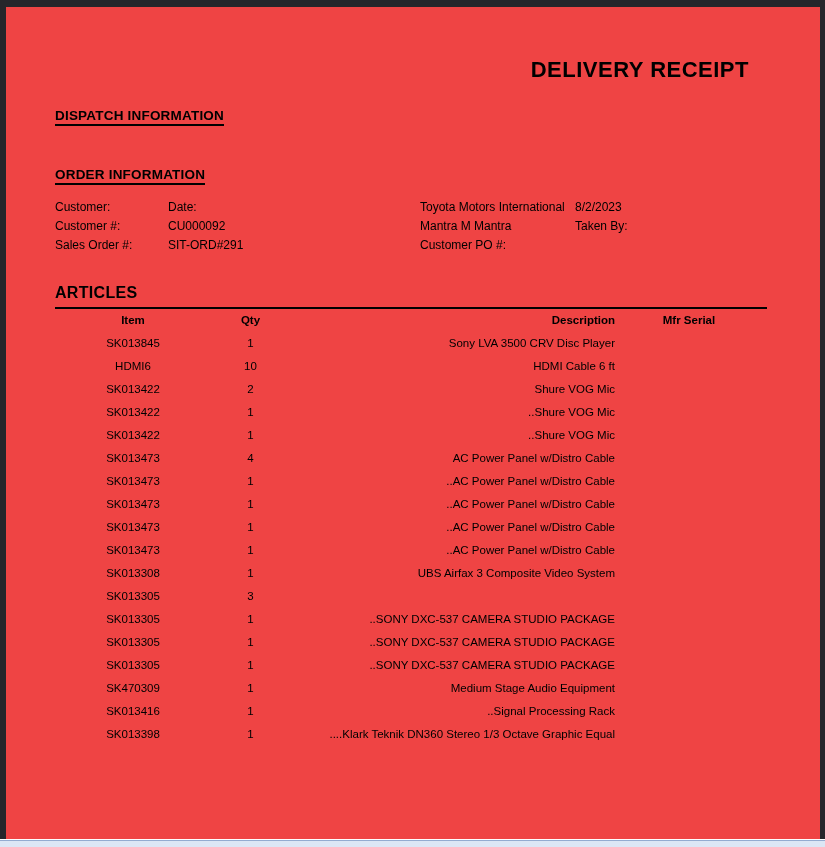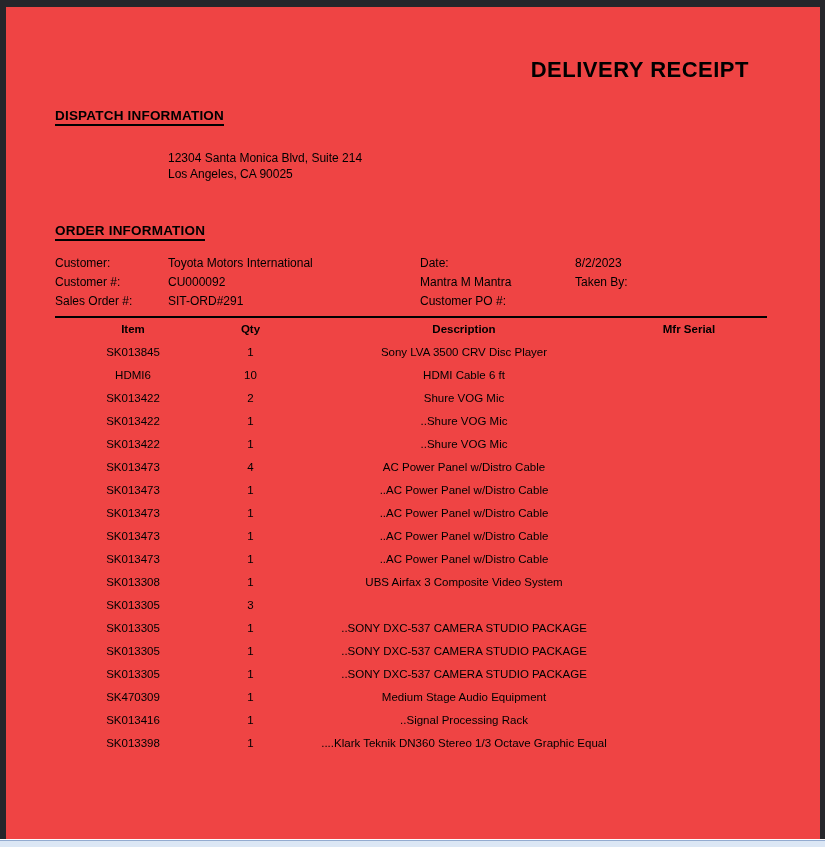--- a/index.html
+++ b/index.html
@@ -72,70 +72,67 @@
   .tbl-row {
     display:grid;
     grid-template-columns:156px 79px 325px 148px;
     font-size:11.5px;
     height:23px;
     align-items:center;
   }
   .thead { font-weight:bold; height:22px; }
   .c-item { text-align:center; }
   .c-qty  { text-align:center; }
-  .c-desc { text-align:center;padding-left:23px; }
+  .c-desc { text-align:right;padding-left:23px; }
   .c-mfr  { text-align:center; }
 </style>
 </head>
 <body>
 
 <div class="frame-top"></div>
 <div class="frame-left"></div>
 <div class="frame-right"></div>
 
 <div class="page">
   <div class="content">
 
     <div class="doc-title">DELIVERY RECEIPT</div>
 
     <div>
       <span class="section-heading dispatch-heading">DISPATCH INFORMATION</span>
     </div>
 
 
-    <div class="address">
-      <div>12304 Santa Monica Blvd, Suite 214</div>
-      <div>Los Angeles, CA 90025</div>
-    </div>
 
     <div>
       <span class="section-heading order-heading">ORDER INFORMATION</span>
     </div>
 
     <div class="order-grid">
       <div class="order-row">
         <span>Customer:</span>
+        <span>Date:</span>
         <span>Toyota Motors International</span>
-        <span>Date:</span>
         <span>8/2/2023</span>
       </div>
       <div class="order-row">
         <span>Customer #:</span>
         <span>CU000092</span>
         <span>Mantra M Mantra</span>
         <span>Taken By:</span>
       </div>
       <div class="order-row">
         <span>Sales Order #:</span>
         <span>SIT-ORD#291</span>
         <span>Customer PO #:</span>
         <span></span>
       </div>
     </div>
 
+    <div class="articles-heading">ARTICLES</div>
     <div class="articles-rule"></div>
 
     <div class="tbl-row thead">
       <span class="c-item">Item</span>
       <span class="c-qty">Qty</span>
       <span class="c-desc">Description</span>
       <span class="c-mfr">Mfr Serial</span>
     </div>
 
     <div id="articles-body">

